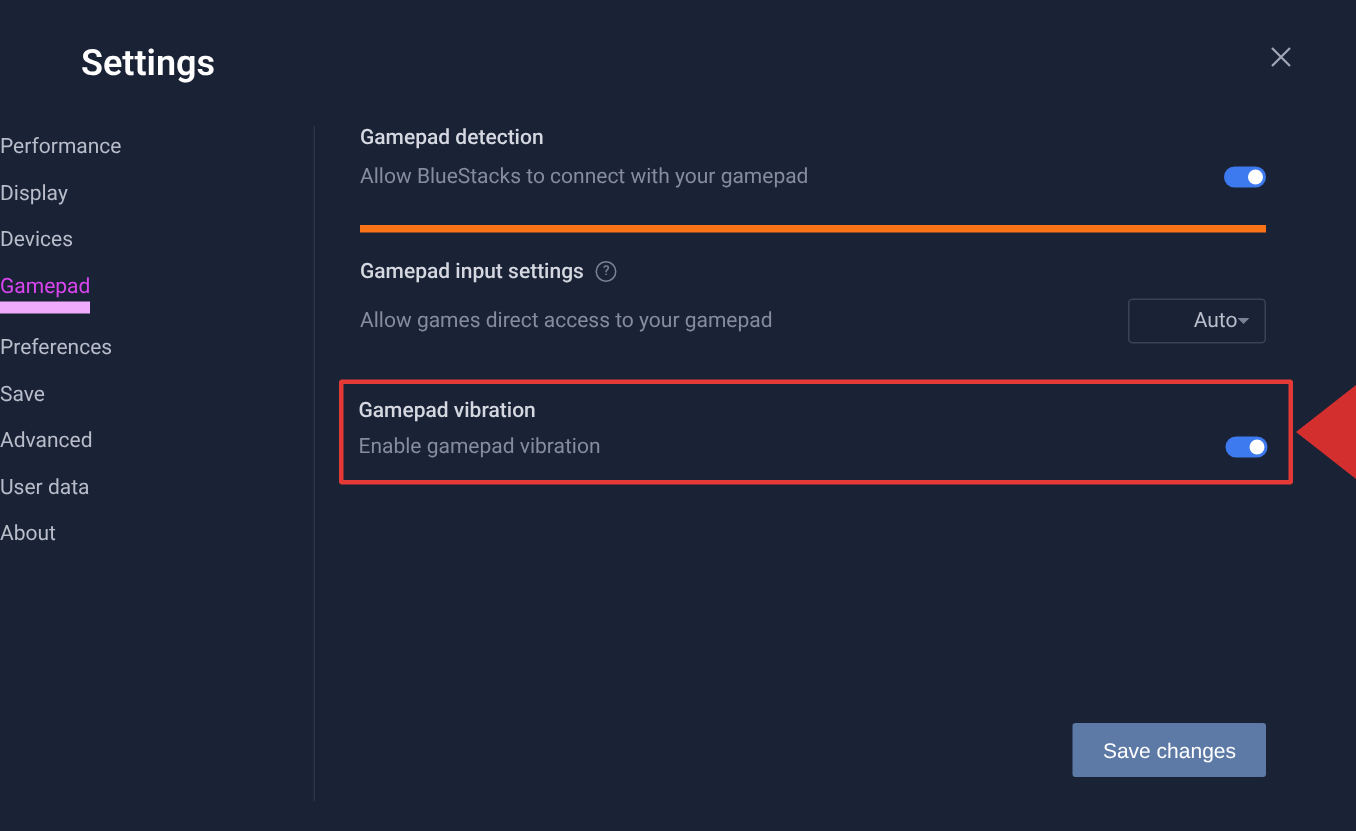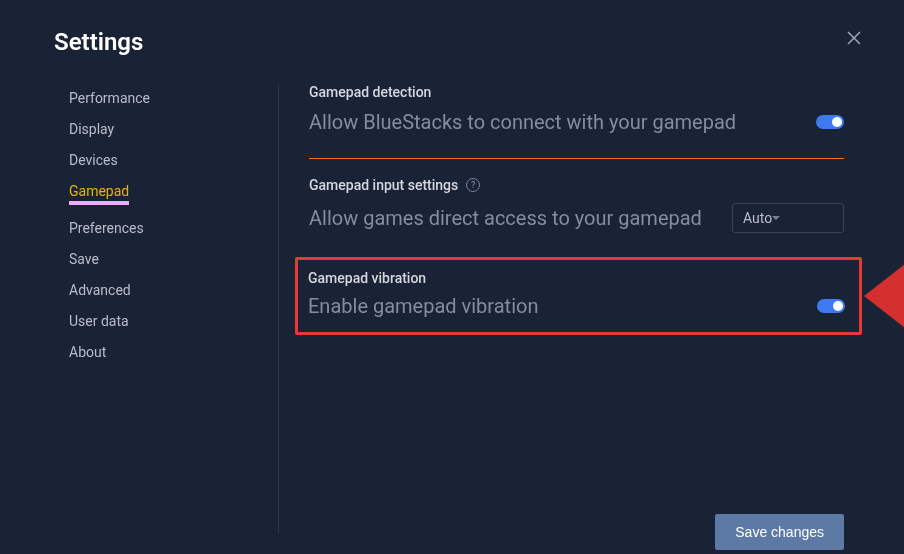--- a/index.html
+++ b/index.html
@@ -36,69 +36,67 @@
       align-items: center;
       justify-content: center;
       margin-right: 6px;
       margin-top: -2px;
     }
     .content {
       display: flex;
       padding-top: 28px;
     }
     .sidebar {
-      width: 264px;
-      padding-left: 54px;
+      width: 210px;
       border-right: 1px solid #2a3348;
       min-height: 450px;
-      margin-left: 15px;
     }
     .sidebar-item {
       padding: 6px 0;
       font-size: 14px;
       color: #b8bdc9;
       cursor: pointer;
       margin-bottom: 3px;
     }
     .sidebar-item.active .sidebar-label {
-      color: #eab308;
-      border-bottom: 4px solid #f0abfc;
+      color: #d946ef;
+      border-bottom: 8px solid #f0abfc;
       padding-bottom: 2px;
       display: inline-block;
     }
     .main {
       flex: 1;
       padding-left: 30px;
       padding-right: 60px;
     }
     .setting-group {
       padding: 0 0 20px 0;
     }
     .setting-group.bordered {
-      border-bottom: 1px solid #f97316;
+      border-bottom: 5px solid #f97316;
       margin-bottom: 18px;
       text-align: right;
     }
     .setting-title {
       font-size: 14px;
       font-weight: 500;
       color: #d5d8e0;
       margin-bottom: 6px;
       display: flex;
       align-items: center;
       gap: 8px;
     }
     .setting-row {
       display: flex;
       justify-content: space-between;
       align-items: center;
       padding: 4px 0;
     }
     .setting-desc {
-      font-size: 20px;
+      font-size: 14px;
       color: #858c9e;
     }
     .toggle {
       width: 28px;
       height: 14px;
       background: #3d7af0;
       border-radius: 10px;
       position: relative;
       cursor: pointer;
       flex-shrink: 0;
@@ -107,30 +105,30 @@
       content: '';
       position: absolute;
       width: 10px;
       height: 10px;
       background: #fff;
       border-radius: 50%;
       top: 2px;
       right: 2px;
     }
     .select-box {
-      width: 112px;
+      width: 92px;
       height: 30px;
       background: #1a2236;
       border: 1px solid #3a4258;
       border-radius: 3px;
       color: #b8bdc9;
       font-size: 14px;
       padding: 4px 10px;
       display: flex;
-      justify-content: flex-start;
+      justify-content: flex-end;
       align-items: center;
       cursor: pointer;
     }
     .help-icon {
       width: 14px;
       height: 14px;
       border: 1px solid #7a8298;
       border-radius: 50%;
       display: inline-flex;
       align-items: center;
@@ -152,21 +150,21 @@
     .arrow {
       position: absolute;
       right: -140px;
       top: 50%;
       transform: translateY(-50%);
       width: 135px;
       height: 86px;
     }
     .footer {
       position: absolute;
-      bottom: 4px;
+      bottom: 36px;
       right: 60px;
     }
     .save-btn {
       background: #5d7aa6;
       color: #ffffff;
       border: none;
       padding: 10px 20px;
       font-size: 14px;
       font-weight: 500;
       cursor: pointer;

